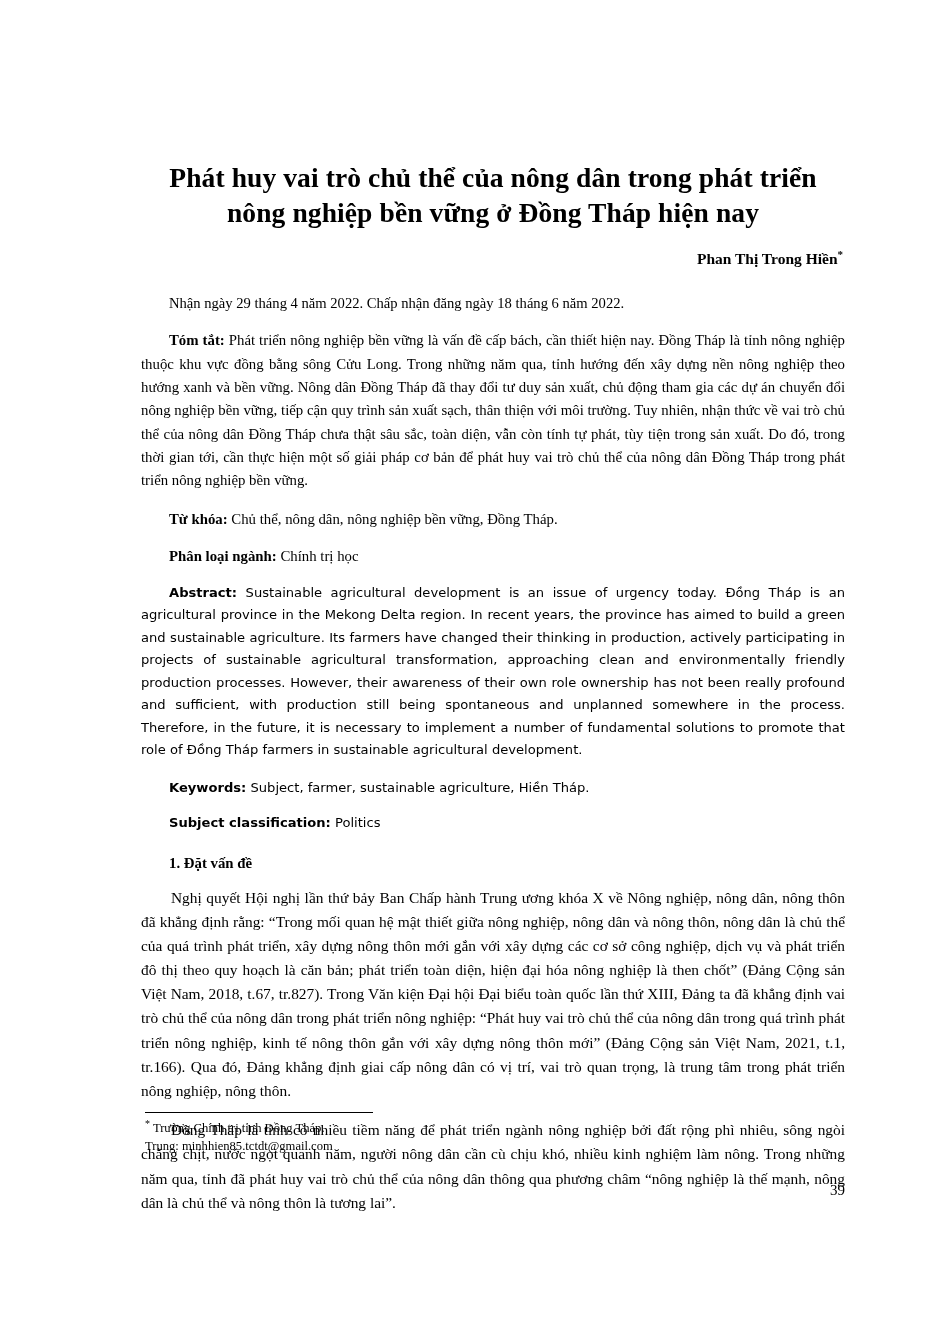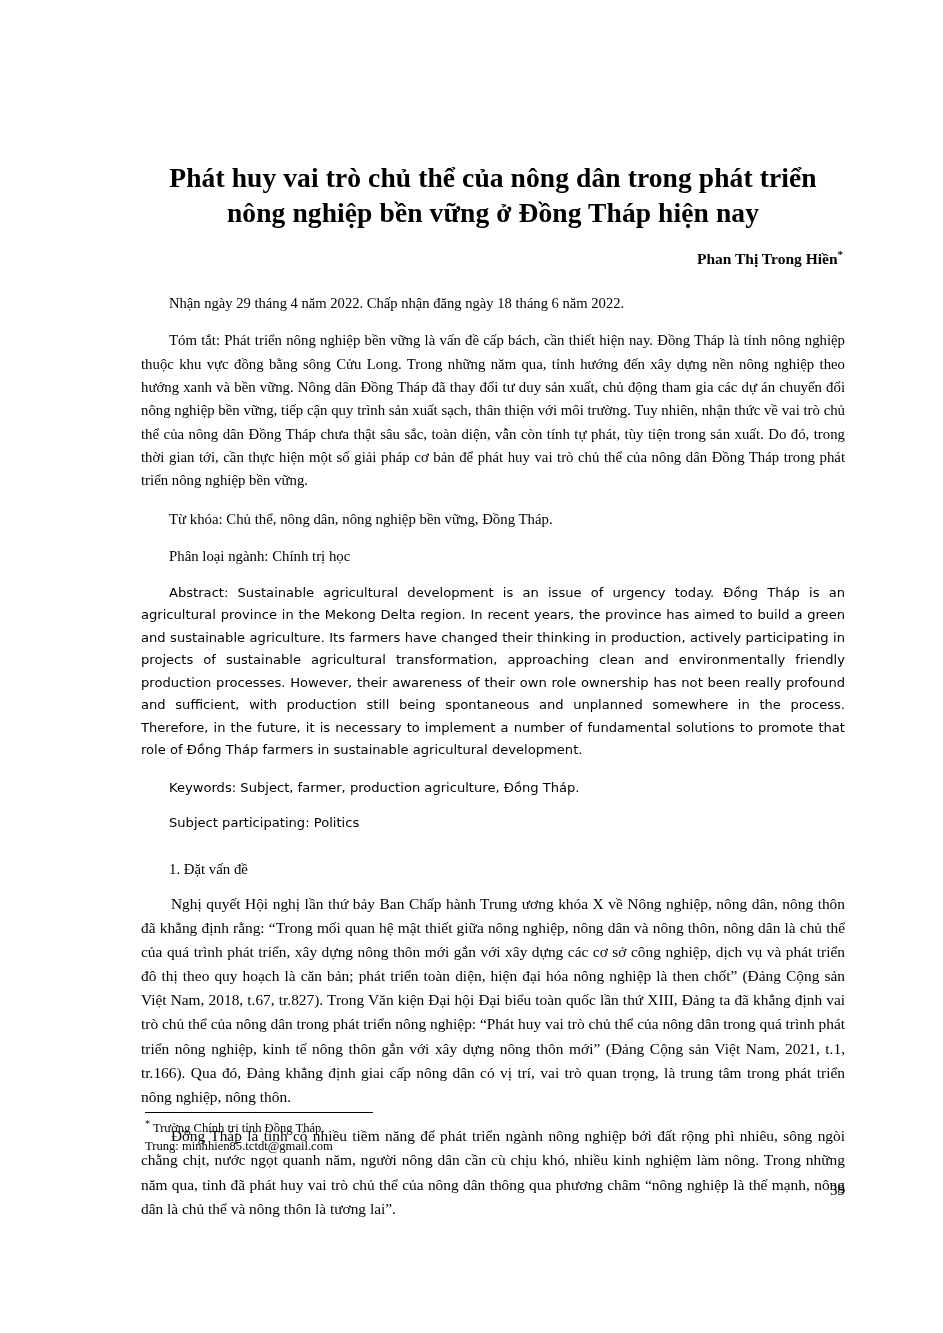--- a/index.html
+++ b/index.html
@@ -76,21 +76,21 @@
   .vn-abstract {
     margin-top: 15px;
     font-size: 14.8px;
     line-height: 1.58;
     text-align: justify;
     text-indent: 28px;
     -moz-text-align-last: left;
     text-align-last: left;
   }
   .lbl {
-    font-weight: normal;
+    font-weight: bold;
   }
 
   .meta-line {
     margin-top: 14px;
     font-size: 14.8px;
     line-height: 1.5;
     text-indent: 28px;
     text-align: left;
   }
 
@@ -109,23 +109,23 @@
   }
   .en-meta {
     margin-top: 16px;
     line-height: 1.5;
     text-indent: 28px;
     text-align: left;
   }
 
   
   .section-heading {
-    margin-top: 26px;
+    margin-top: 20px;
     font-size: 14.8px;
-    font-weight: normal;
+    font-weight: bold;
     line-height: 1.4;
     text-indent: 28px;
     text-align: left;
   }
 
   
   .body-par {
     margin-top: 10px;
     font-size: 15.4px;
     line-height: 1.565;
@@ -192,23 +192,23 @@
 
     <p class="vn-abstract"><span class="lbl">Tóm tắt:</span><span> Phát triển nông nghiệp bền vững là vấn đề cấp bách, cần thiết hiện nay. Đồng Tháp là tỉnh nông nghiệp thuộc khu vực đồng bằng sông Cửu Long. Trong những năm qua, tỉnh hướng đến xây dựng nền nông nghiệp theo hướng xanh và bền vững. Nông dân Đồng Tháp đã thay đổi tư duy sản xuất, chủ động tham gia các dự án chuyển đổi nông nghiệp bền vững, tiếp cận quy trình sản xuất sạch, thân thiện với môi trường. Tuy nhiên, nhận thức về vai trò chủ thể của nông dân Đồng Tháp chưa thật sâu sắc, toàn diện, vẫn còn tính tự phát, tùy tiện trong sản xuất. Do đó, trong thời gian tới, cần thực hiện một số giải pháp cơ bản để phát huy vai trò chủ thể của nông dân Đồng Tháp trong phát triển nông nghiệp bền vững.</span></p>
 
     <p class="meta-line"><span class="lbl">Từ khóa:</span><span> Chủ thể, nông dân, nông nghiệp bền vững, Đồng Tháp.</span></p>
 
     <p class="meta-line"><span class="lbl">Phân loại ngành:</span><span> Chính trị học</span></p>
 
     <div class="en-block">
       <p class="en-abstract"><span class="lbl">Abstract:</span><span> Sustainable agricultural development is an issue of urgency today. Đồng Tháp is an agricultural province in the Mekong Delta region. In recent years, the province has aimed to build a green and sustainable agriculture. Its farmers have changed their thinking in production, actively participating in projects of sustainable agricultural transformation, approaching clean and environmentally friendly production processes. However, their awareness of their own role ownership has not been really profound and sufficient, with production still being spontaneous and unplanned somewhere in the process. Therefore, in the future, it is necessary to implement a number of fundamental solutions to promote that role of Đồng Tháp farmers in sustainable agricultural development.</span></p>
 
-      <p class="en-meta"><span class="lbl">Keywords:</span><span> Subject, farmer, production agriculture, Đồng Tháp.</span></p>
-
-      <p class="en-meta"><span class="lbl">Subject participating:</span><span> Politics</span></p>
+      <p class="en-meta"><span class="lbl">Keywords:</span><span> Subject, farmer, sustainable agriculture, Hiền Tháp.</span></p>
+
+      <p class="en-meta"><span class="lbl">Subject classification:</span><span> Politics</span></p>
     </div>
 
     <h2 class="section-heading">1. Đặt vấn đề</h2>
 
     <p class="body-par">Nghị quyết Hội nghị lần thứ bảy Ban Chấp hành Trung ương khóa X về Nông nghiệp, nông dân, nông thôn đã khẳng định rằng: “Trong mối quan hệ mật thiết giữa nông nghiệp, nông dân và nông thôn, nông dân là chủ thể của quá trình phát triển, xây dựng nông thôn mới gắn với xây dựng các cơ sở công nghiệp, dịch vụ và phát triển đô thị theo quy hoạch là căn bản; phát triển toàn diện, hiện đại hóa nông nghiệp là then chốt” (Đảng Cộng sản Việt Nam, 2018, t.67, tr.827). Trong Văn kiện Đại hội Đại biểu toàn quốc lần thứ XIII, Đảng ta đã khẳng định vai trò chủ thể của nông dân trong phát triển nông nghiệp: “Phát huy vai trò chủ thể của nông dân trong quá trình phát triển nông nghiệp, kinh tế nông thôn gắn với xây dựng nông thôn mới” (Đảng Cộng sản Việt Nam, 2021, t.1, tr.166). Qua đó, Đảng khẳng định giai cấp nông dân có vị trí, vai trò quan trọng, là trung tâm trong phát triển nông nghiệp, nông thôn.</p>
     <p class="body-par">Đồng Tháp là tỉnh có nhiều tiềm năng để phát triển ngành nông nghiệp bởi đất rộng phì nhiêu, sông ngòi chằng chịt, nước ngọt quanh năm, người nông dân cần cù chịu khó, nhiều kinh nghiệm làm nông. Trong những năm qua, tỉnh đã phát huy vai trò chủ thể của nông dân thông qua phương châm “nông nghiệp là thế mạnh, nông dân là chủ thể và nông thôn là tương lai”.</p>
 
   </div>
 
   <div class="footnote">

